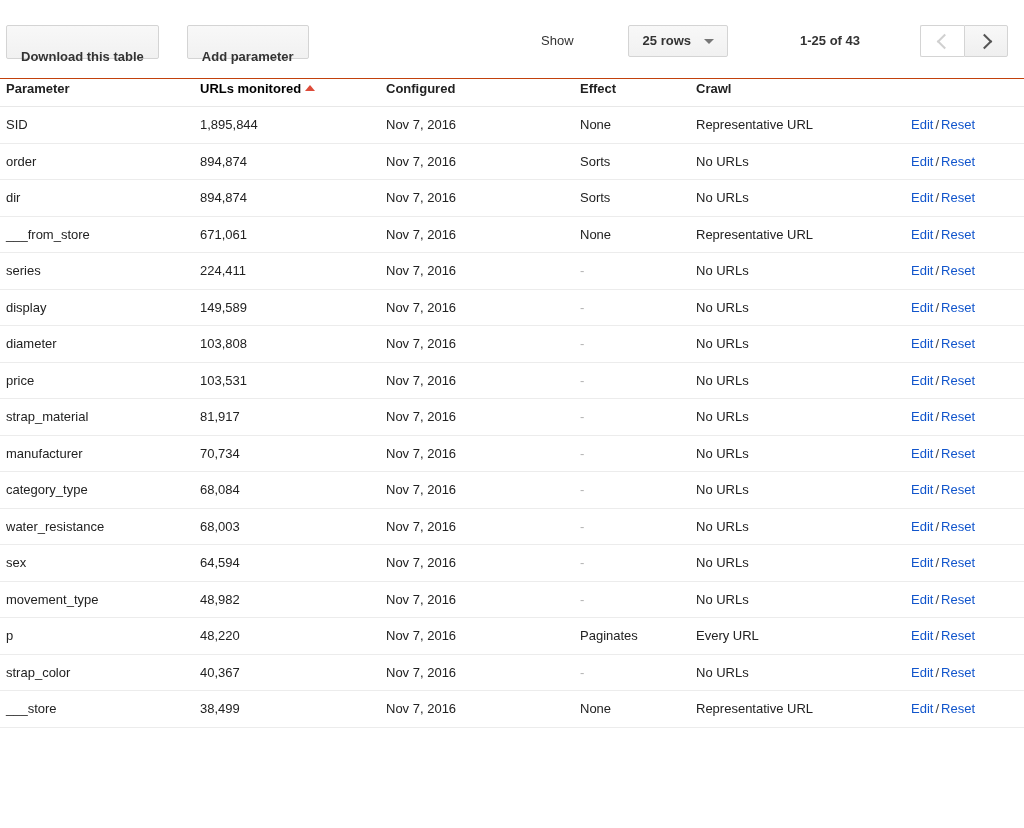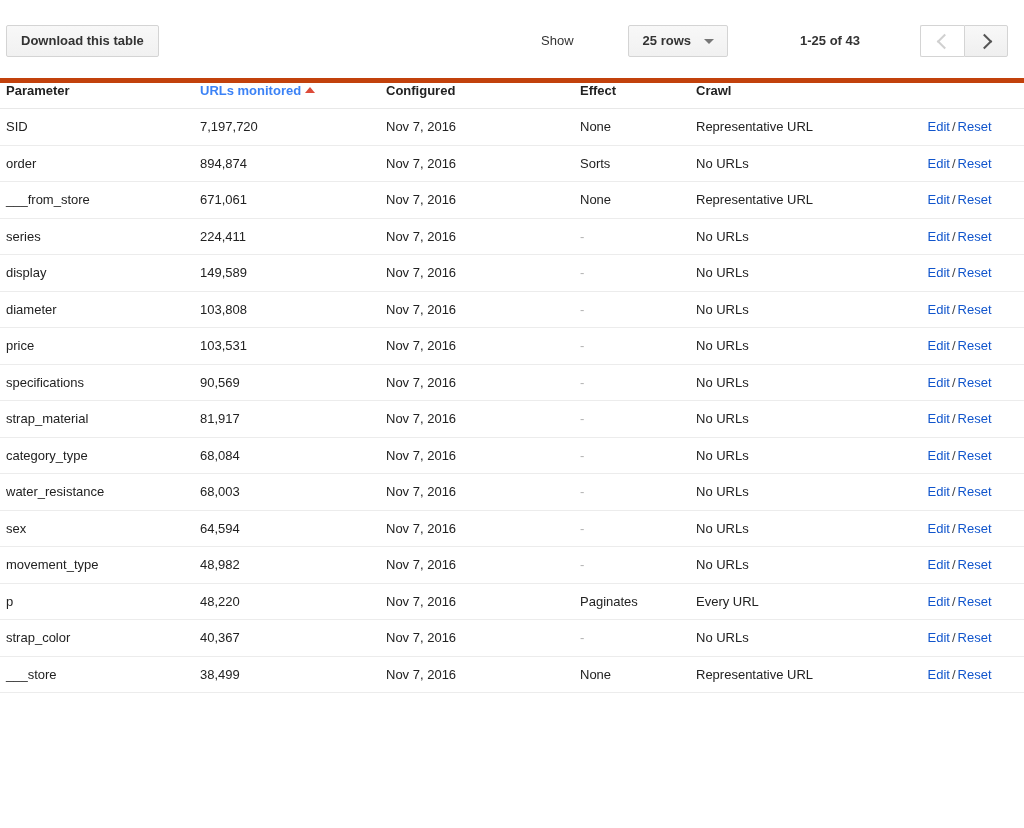--- a/index.html
+++ b/index.html
@@ -35,21 +35,21 @@
   }
 
   .btn {
     font-family: "Liberation Sans", sans-serif;
     font-size: 13px;
     font-weight: bold;
     color: #333333;
     background: linear-gradient(#f8f8f8, #f1f1f1);
     border: 1px solid #d4d4d4;
     border-radius: 2px;
-    padding: 0 14px;
+    padding: 16px 14px;
     height: 32px;
     line-height: 30px;
     cursor: pointer;
     white-space: nowrap;
     box-sizing: border-box;
   }
 
   #download-btn { margin-right: 28px; }
 
   .toolbar-right {
@@ -145,26 +145,26 @@
   }
 
   table.params thead th {
     text-align: left;
     font-weight: bold;
     font-size: 13px;
     color: #222222;
     padding: 0 0 10px 0;
     height: 28px;
     vertical-align: bottom;
-    border-top: 5px solid #c2410c;
+    border-top: 1px solid #c2410c;
     border-bottom: 1px solid #e8e8e8;
     box-sizing: border-box;
   }
   table.params thead th.sorted {
-    color: #3b82f6;
+    color: #000000;
     cursor: pointer;
   }
   .sort-arrow {
     display: inline-block;
     width: 0;
     height: 0;
     margin-left: 4px;
     border-left: 5px solid transparent;
     border-right: 5px solid transparent;
     border-bottom: 6px solid #dd4b39;
@@ -184,39 +184,40 @@
 
   
   col.c-param   { width: 200px; }
   col.c-urls    { width: 186px; }
   col.c-conf    { width: 194px; }
   col.c-effect  { width: 116px; }
   col.c-crawl   { width: 215px; }
   col.c-actions { width: 113px; }
 
   th.h-param,  td.t-param   { padding-left: 6px !important; }
-  th.h-actions,td.t-actions { text-align: center; padding-right: 16px !important; }
+  th.h-actions,td.t-actions { text-align: left; padding-right: 16px !important; }
 
   .muted-dash { color: #b3b3b3; }
 
   .link {
     color: #1155cc;
     text-decoration: none;
     cursor: pointer;
   }
   .sep { color: #444444; padding: 0 2px; }
 </style>
 </head>
 <body>
 
 <div class="page">
 
   <div class="toolbar">
     <button class="btn" id="download-btn">Download this table</button>
 
+    <button class="btn" id="add-param-btn">Add parameter</button>
 
     <div class="toolbar-right">
       <span class="show-label">Show</span>
 
       <div class="select-box">
         <span>25 rows</span>
         <span class="select-caret"></span>
       </div>
 
       <span class="range-label">1-25 of 43</span>
@@ -247,35 +248,43 @@
         <th class="sorted"><span>URLs monitored</span><span class="sort-arrow"></span></th>
         <th><span>Configured</span></th>
         <th><span>Effect</span></th>
         <th><span>Crawl</span></th>
         <th class="h-actions"></th>
       </tr>
     </thead>
     <tbody id="table-body">
         <tr>
           <td class="t-param"><span>SID</span></td>
-          <td class="t-urls"><span>7,197,720</span></td>
+          <td class="t-urls"><span>1,895,844</span></td>
           <td class="t-conf"><span>Nov 7, 2016</span></td>
           <td class="t-effect"><span>None</span></td>
           <td class="t-crawl"><span>Representative URL</span></td>
           <td class="t-actions"><a class="link">Edit</a><span class="sep">/</span><a class="link">Reset</a></td>
         </tr>
         <tr>
           <td class="t-param"><span>order</span></td>
           <td class="t-urls"><span>894,874</span></td>
           <td class="t-conf"><span>Nov 7, 2016</span></td>
           <td class="t-effect"><span>Sorts</span></td>
           <td class="t-crawl"><span>No URLs</span></td>
           <td class="t-actions"><a class="link">Edit</a><span class="sep">/</span><a class="link">Reset</a></td>
         </tr>
         <tr>
+          <td class="t-param"><span>dir</span></td>
+          <td class="t-urls"><span>894,874</span></td>
+          <td class="t-conf"><span>Nov 7, 2016</span></td>
+          <td class="t-effect"><span>Sorts</span></td>
+          <td class="t-crawl"><span>No URLs</span></td>
+          <td class="t-actions"><a class="link">Edit</a><span class="sep">/</span><a class="link">Reset</a></td>
+        </tr>
+        <tr>
           <td class="t-param"><span>___from_store</span></td>
           <td class="t-urls"><span>671,061</span></td>
           <td class="t-conf"><span>Nov 7, 2016</span></td>
           <td class="t-effect"><span>None</span></td>
           <td class="t-crawl"><span>Representative URL</span></td>
           <td class="t-actions"><a class="link">Edit</a><span class="sep">/</span><a class="link">Reset</a></td>
         </tr>
         <tr>
           <td class="t-param"><span>series</span></td>
           <td class="t-urls"><span>224,411</span></td>
@@ -302,36 +311,36 @@
         </tr>
         <tr>
           <td class="t-param"><span>price</span></td>
           <td class="t-urls"><span>103,531</span></td>
           <td class="t-conf"><span>Nov 7, 2016</span></td>
           <td class="t-effect"><span class="muted-dash">-</span></td>
           <td class="t-crawl"><span>No URLs</span></td>
           <td class="t-actions"><a class="link">Edit</a><span class="sep">/</span><a class="link">Reset</a></td>
         </tr>
         <tr>
-          <td class="t-param"><span>specifications</span></td>
-          <td class="t-urls"><span>90,569</span></td>
-          <td class="t-conf"><span>Nov 7, 2016</span></td>
-          <td class="t-effect"><span class="muted-dash">-</span></td>
-          <td class="t-crawl"><span>No URLs</span></td>
-          <td class="t-actions"><a class="link">Edit</a><span class="sep">/</span><a class="link">Reset</a></td>
-        </tr>
-        <tr>
           <td class="t-param"><span>strap_material</span></td>
           <td class="t-urls"><span>81,917</span></td>
           <td class="t-conf"><span>Nov 7, 2016</span></td>
           <td class="t-effect"><span class="muted-dash">-</span></td>
           <td class="t-crawl"><span>No URLs</span></td>
           <td class="t-actions"><a class="link">Edit</a><span class="sep">/</span><a class="link">Reset</a></td>
         </tr>
         <tr>
+          <td class="t-param"><span>manufacturer</span></td>
+          <td class="t-urls"><span>70,734</span></td>
+          <td class="t-conf"><span>Nov 7, 2016</span></td>
+          <td class="t-effect"><span class="muted-dash">-</span></td>
+          <td class="t-crawl"><span>No URLs</span></td>
+          <td class="t-actions"><a class="link">Edit</a><span class="sep">/</span><a class="link">Reset</a></td>
+        </tr>
+        <tr>
           <td class="t-param"><span>category_type</span></td>
           <td class="t-urls"><span>68,084</span></td>
           <td class="t-conf"><span>Nov 7, 2016</span></td>
           <td class="t-effect"><span class="muted-dash">-</span></td>
           <td class="t-crawl"><span>No URLs</span></td>
           <td class="t-actions"><a class="link">Edit</a><span class="sep">/</span><a class="link">Reset</a></td>
         </tr>
         <tr>
           <td class="t-param"><span>water_resistance</span></td>
           <td class="t-urls"><span>68,003</span></td>

